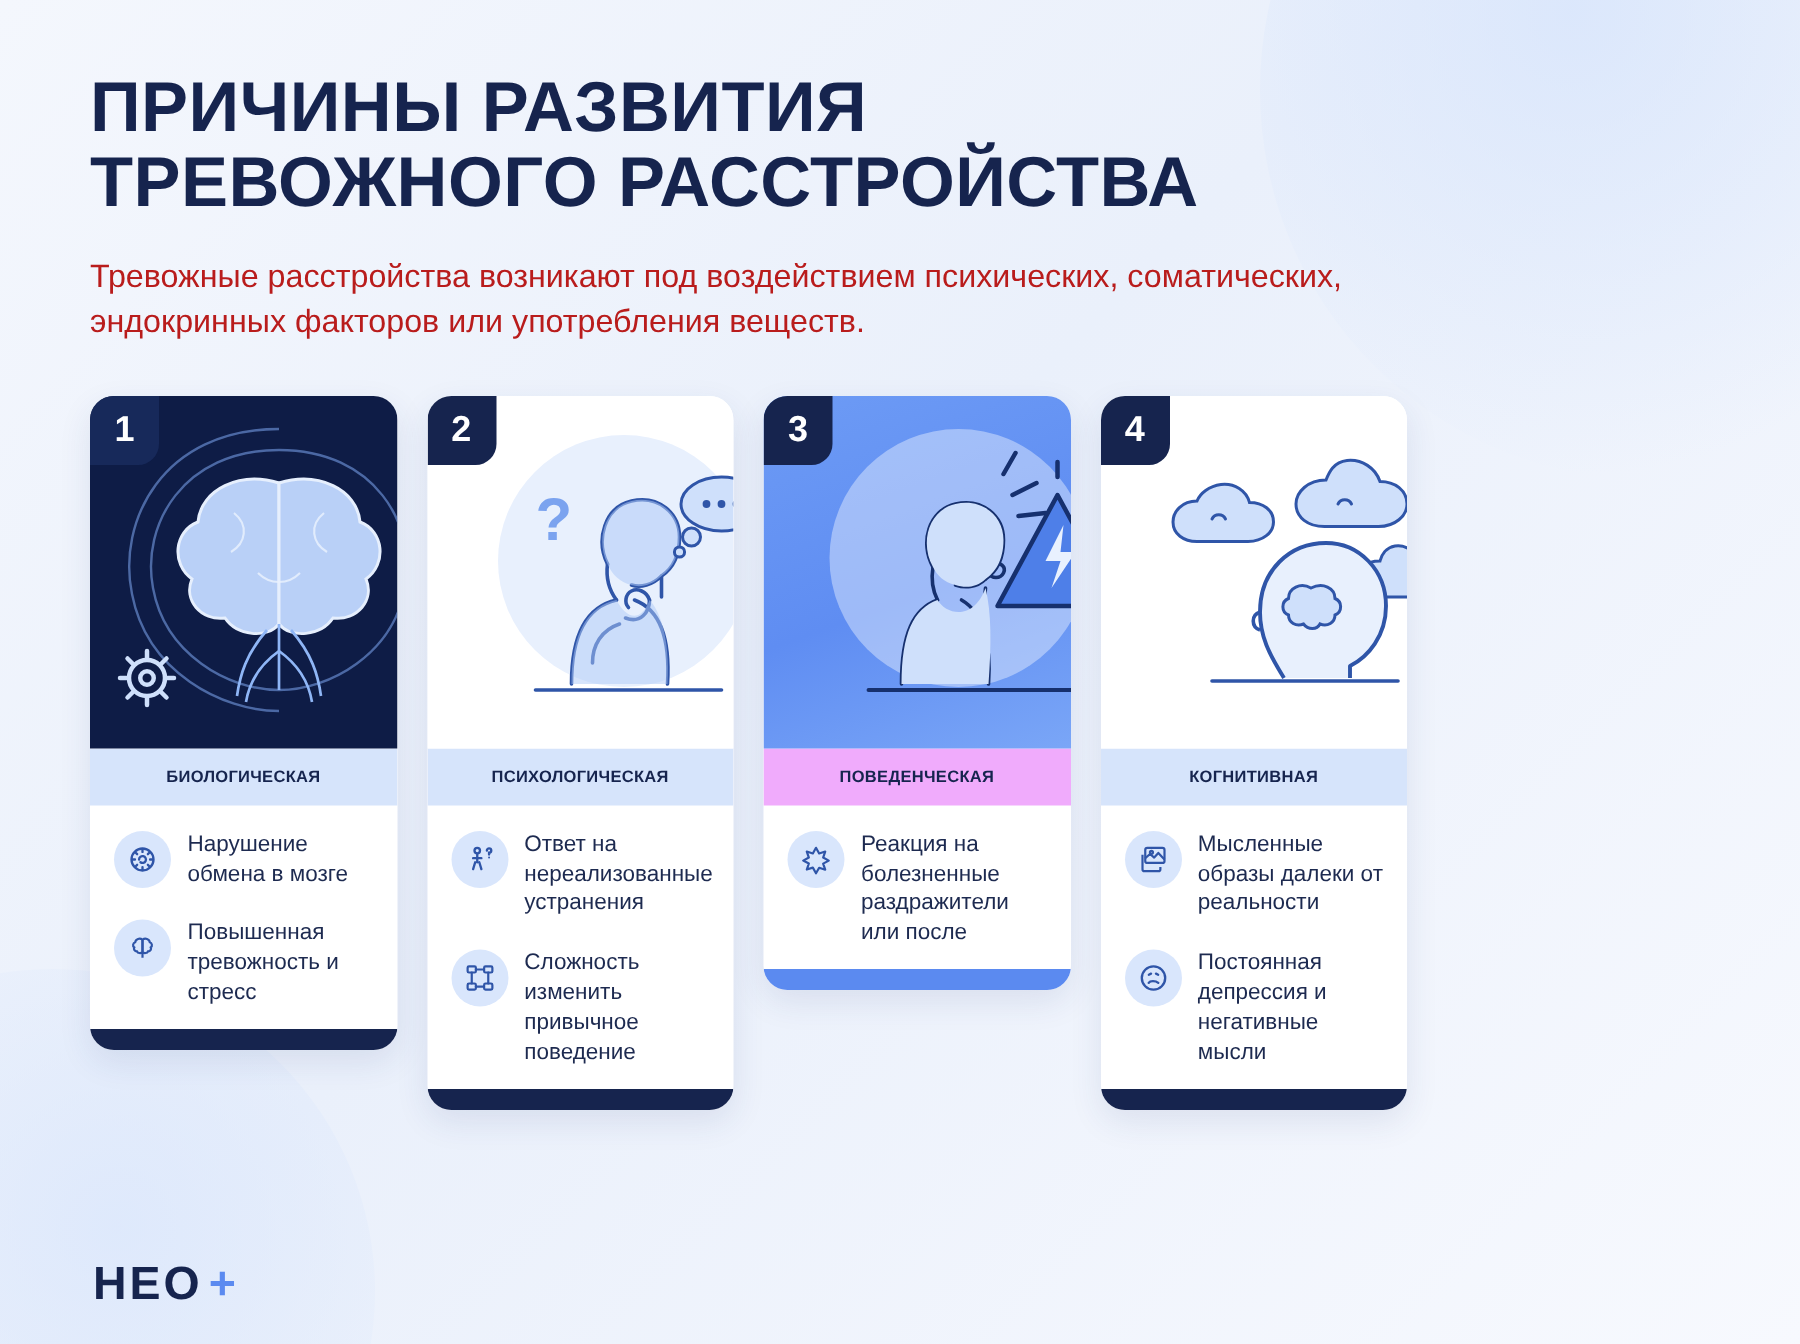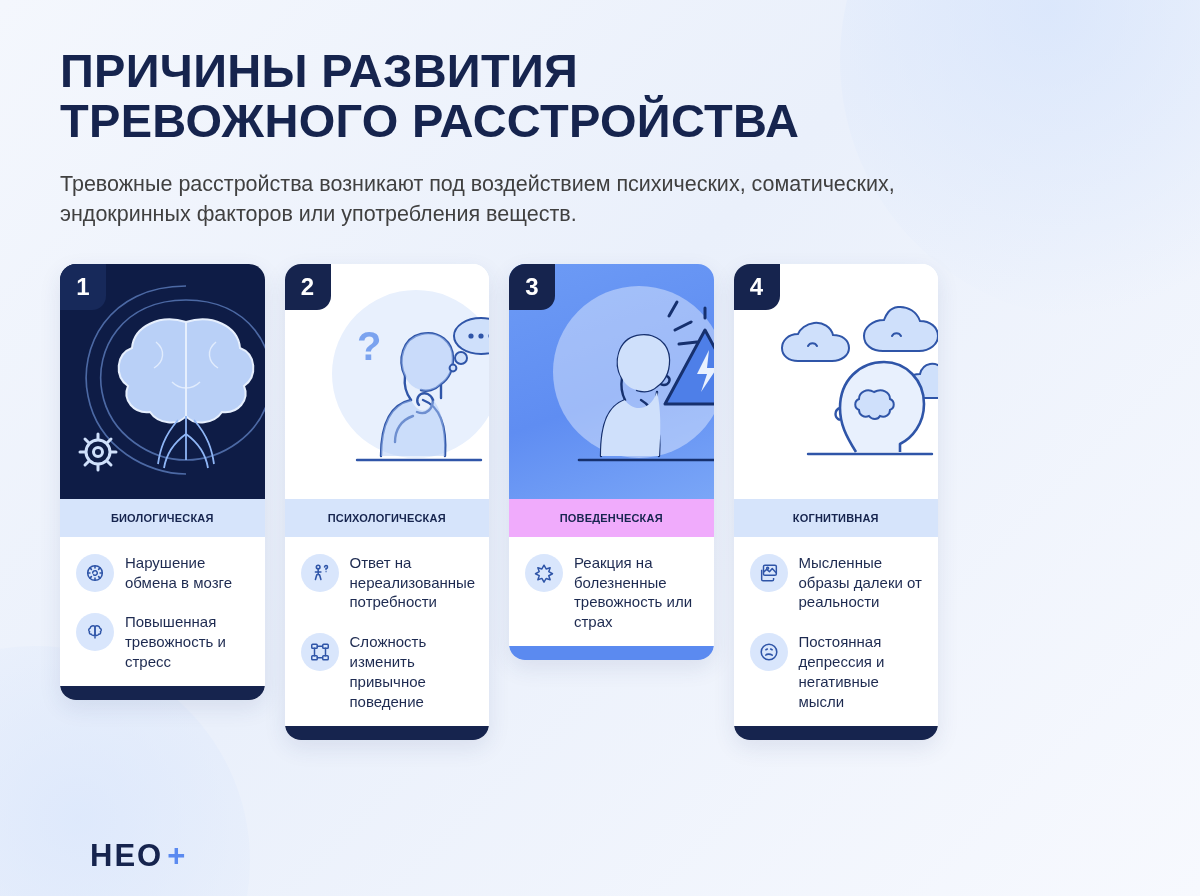--- a/index.html
+++ b/index.html
@@ -50,21 +50,21 @@
     letter-spacing: 0.3px;
     margin: 0 0 0 0;
     text-transform: uppercase;
   }
   .title .l2 { display: block; }
 
   .subtitle {
     margin-top: 22px;
     font-size: 21.5px;
     line-height: 1.42;
-    color: #404040;
+    color: #b91c1c;
     max-width: 930px;
     font-weight: normal;
   }
 
   .cards {
     margin-top: 34px;
     display: flex;
     gap: 20px;
     align-items: flex-start;
   }
@@ -158,21 +158,20 @@
     bottom: 22px;
     display: flex;
     align-items: center;
     gap: 2px;
   }
   .logo-text {
     font-size: 31px;
     font-weight: bold;
     color: #16244e;
     letter-spacing: 2px;
-    margin-left: 28px;
   }
   .logo-plus {
     color: #5b8af0;
     font-size: 31px;
     font-weight: bold;
     margin-left: 2px;
   }
 </style>
 </head>
 <body>
@@ -295,21 +294,21 @@
       <div class="items">
         <div class="item">
           <span class="ico">
             <svg width="22" height="22" viewBox="0 0 24 24" fill="none" stroke="#2f55a8" stroke-width="1.7" stroke-linecap="round">
               <circle cx="10" cy="5.5" r="2"></circle>
               <path d="M10 8v6M7 11h6M8.5 14l-1.5 5M11.5 14l1.5 5"></path>
               <path d="M17 5.5a1.6 1.6 0 1 1 1.6 1.6v1.2"></path>
               <circle cx="18.6" cy="10.6" r="0.7" fill="#2f55a8" stroke="none"></circle>
             </svg>
           </span>
-          <span class="item-text">Ответ на нереализованные потребности</span>
+          <span class="item-text">Ответ на нереализованные устранения</span>
         </div>
         <div class="item">
           <span class="ico">
             <svg width="22" height="22" viewBox="0 0 24 24" fill="none" stroke="#2f55a8" stroke-width="1.6" stroke-linecap="round">
               <rect x="3" y="3.5" width="6" height="4.5" rx="1"></rect>
               <rect x="15" y="3.5" width="6" height="4.5" rx="1"></rect>
               <rect x="3" y="16" width="6" height="4.5" rx="1"></rect>
               <rect x="15" y="16" width="6" height="4.5" rx="1"></rect>
               <path d="M9 5.8h5.4M9 18.2h5.4M6 8v8M18 8v8"></path>
             </svg>
@@ -354,21 +353,21 @@
         </svg>
       </div>
       <div class="cat">Поведенческая</div>
       <div class="items">
         <div class="item">
           <span class="ico">
             <svg width="22" height="22" viewBox="0 0 24 24" fill="none" stroke="#2f55a8" stroke-width="1.6" stroke-linejoin="round">
               <path d="M12 3.5l2.3 4.1 4.4-1.4-1.5 4.4 4.1 2.2-4.1 2.2 1.5 4.4-4.4-1.4L12 22l-2.3-4.1-4.4 1.4 1.5-4.4L2.7 12.8l4.1-2.2-1.5-4.4 4.4 1.4z"></path>
             </svg>
           </span>
-          <span class="item-text">Реакция на болезненные тревожность или страх</span>
+          <span class="item-text">Реакция на болезненные раздражители или после</span>
         </div>
       </div>
       <div class="card-foot"></div>
     </div>
 
     <div class="card c4">
       <div class="illus light">
         <div class="badge">4</div>
         <svg width="252" height="235" viewBox="0 0 252 235">
           <g>

